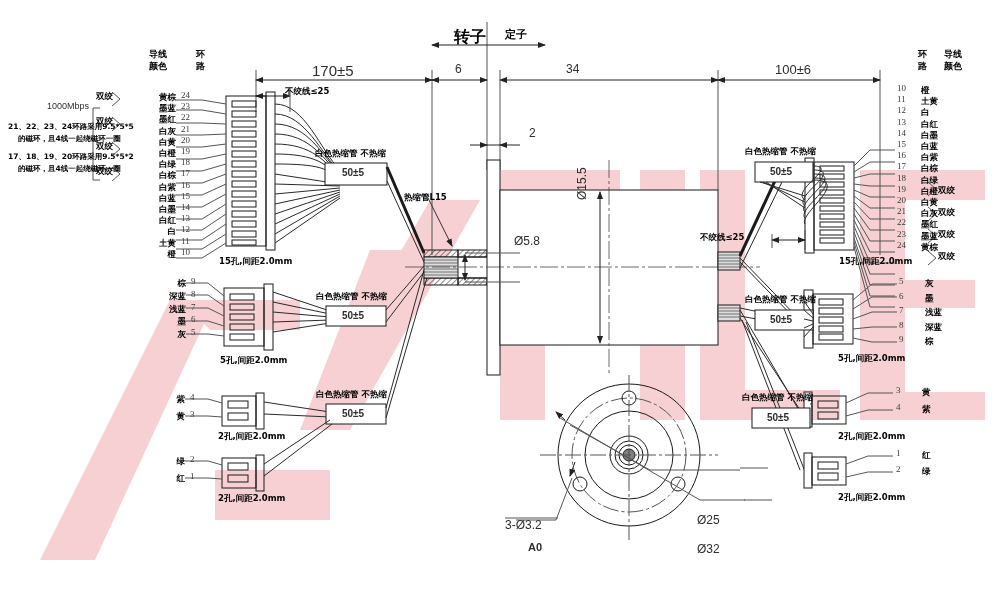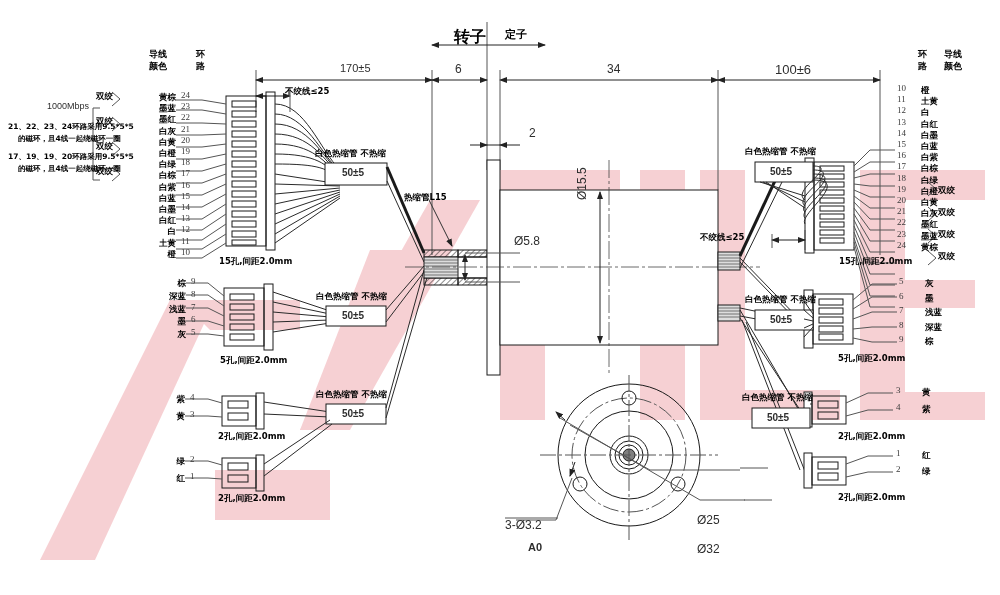--- a/index.html
+++ b/index.html
@@ -413,21 +413,21 @@
   <div class="lbl cn" style="left:196px;top:60px;font-size:9px;">路</div>
 
   <div class="lbl cn" style="left:918px;top:48px;font-size:9px;">环</div>
   <div class="lbl cn" style="left:918px;top:60px;font-size:9px;">路</div>
   <div class="lbl cn" style="left:944px;top:48px;font-size:9px;">导线</div>
   <div class="lbl cn" style="left:944px;top:60px;font-size:9px;">颜色</div>
 
   <div class="lbl dim" style="left:47px;top:101px;font-size:9px;">1000Mbps</div>
   <div class="lbl cn" style="left:8px;top:122px;font-size:7.5px;">21、22、23、24环路采用9.5*5*5</div>
   <div class="lbl cn" style="left:18px;top:134px;font-size:7.5px;">的磁环，且4线一起绕磁环一圈</div>
-  <div class="lbl cn" style="left:8px;top:152px;font-size:7.5px;">17、19、19、20环路采用9.5*5*5</div>
+  <div class="lbl cn" style="left:8px;top:152px;font-size:7.5px;">17、18、19、20环路采用9.5*5*2</div>
   <div class="lbl cn" style="left:18px;top:164px;font-size:7.5px;">的磁环，且4线一起绕磁环一圈</div>
 
   <div class="lbl cn" style="left:96px;top:91px;font-size:8.5px;">双绞</div>
   <div class="lbl cn" style="left:96px;top:116px;font-size:8.5px;">双绞</div>
   <div class="lbl cn" style="left:96px;top:141px;font-size:8.5px;">双绞</div>
   <div class="lbl cn" style="left:96px;top:166px;font-size:8.5px;">双绞</div>
 
   <div id="L15C">
       <div class="lbl cn" style="font-size: 8.5px; top: 92px; left: 136px; width: 40px; text-align: right;">黄棕</div>
       <div class="lbl cn" style="font-size: 8.5px; top: 103.2px; left: 136px; width: 40px; text-align: right;">墨蓝</div>
@@ -569,26 +569,26 @@
   <div id="R2BN">
       <div class="lbl num" style="font-size: 9px; top: 448px; left: 896px;">1</div>
       <div class="lbl num" style="font-size: 9px; top: 464px; left: 896px;">2</div>
     </div>
   <div id="R2BC">
       <div class="lbl cn" style="font-size: 8.5px; top: 450px; left: 922px;">红</div>
       <div class="lbl cn" style="font-size: 8.5px; top: 466px; left: 922px;">绿</div>
     </div>
   <div class="lbl cn" style="left:838px;top:492px;font-size:8.5px;">2孔,间距2.0mm</div>
 
-  <div class="lbl dim" style="left:340px;top:62px;font-size:11px;">170±5</div>
+  <div class="lbl dim" style="left:312px;top:62px;font-size:15px;">170±5</div>
   <div class="lbl cn" style="left:285px;top:86px;font-size:8.5px;">不绞线≤25</div>
   <div class="lbl cn" style="left:454px;top:27px;font-size:16px;">转子</div>
   <div class="lbl cn" style="left:505px;top:27px;font-size:11px;">定子</div>
   <div class="lbl dim" style="left:455px;top:62px;font-size:12px;">6</div>
-  <div class="lbl dim" style="left:607px;top:62px;font-size:12px;">34</div>
+  <div class="lbl dim" style="left:566px;top:62px;font-size:12px;">34</div>
   <div class="lbl dim" style="left:775px;top:62px;font-size:13px;">100±6</div>
   <div class="lbl dim" style="left:529px;top:126px;font-size:12px;">2</div>
   <div class="lbl dim" style="left:514px;top:234px;font-size:12px;">Ø5.8</div>
   <div class="lbl dim" style="left:575px;top:200px;font-size:12px;transform:rotate(-90deg);transform-origin:left top;">Ø15.5</div>
   <div class="lbl cn" style="left:404px;top:192px;font-size:8.5px;">热缩管L15</div>
   <div class="lbl cn" style="left:700px;top:232px;font-size:8.5px;">不绞线≤25</div>
 
   <div class="lbl cn" style="left:315px;top:148px;font-size:8.5px;">白色热缩管  不热缩</div>
   <div class="lbl dim" style="left:342px;top:167px;font-size:10px;font-weight:bold;">50±5</div>
 

